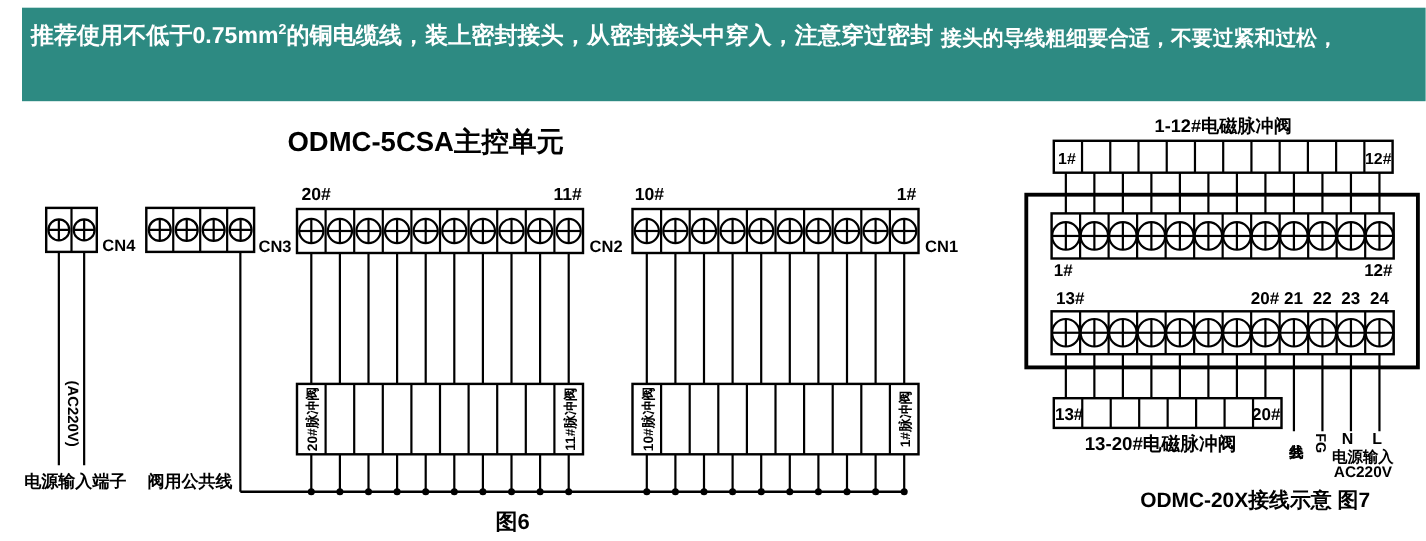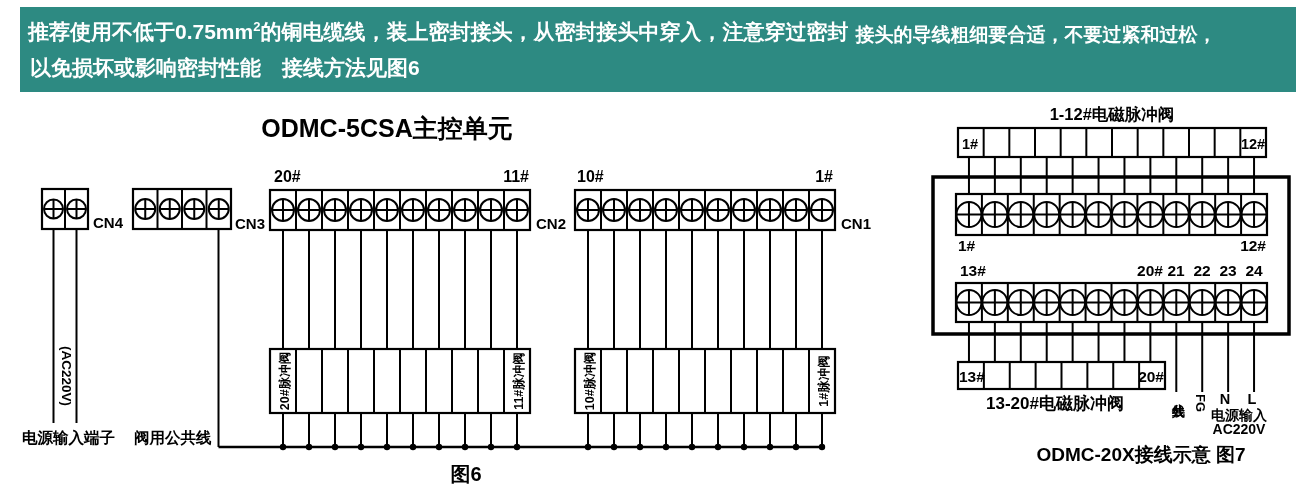--- a/index.html
+++ b/index.html
@@ -17,21 +17,20 @@
     font-size:13px;line-height:13px;writing-mode:vertical-rl;text-orientation:upright;
     letter-spacing:0px;}
 </style>
 </head>
 <body>
 
 <div class="stage">
 
   <div class="banner">
     <div class="bline1"><span>推荐使用不低于0.75mm</span><sup>2</sup><span>的铜电缆线，装上密封接头，从密封接头中穿入，注意穿过密封</span><span class="tail">接头的导线粗细要合适，不要过紧和过松，</span></div>
-    <div class="bline2">以免损坏或影响密封性能　接线方法见图6</div>
   </div>
 
   <svg id="diagram" width="1296" height="492" viewBox="0 0 1296 492">
     <g id="gen">
         <rect x="921" y="177" width="356" height="157" fill="none" stroke="#000" stroke-width="3.5"></rect>
         <line x1="41.5" y1="229" x2="41.5" y2="423" stroke="#000" stroke-width="2"></line>
         <line x1="64.5" y1="229" x2="64.5" y2="423" stroke="#000" stroke-width="2"></line>
         <line x1="206.5" y1="229" x2="206.5" y2="447" stroke="#000" stroke-width="2"></line>
         <line x1="206.5" y1="447" x2="810" y2="447" stroke="#000" stroke-width="2.4"></line>
         <line x1="271" y1="230" x2="271" y2="349" stroke="#000" stroke-width="2"></line>

